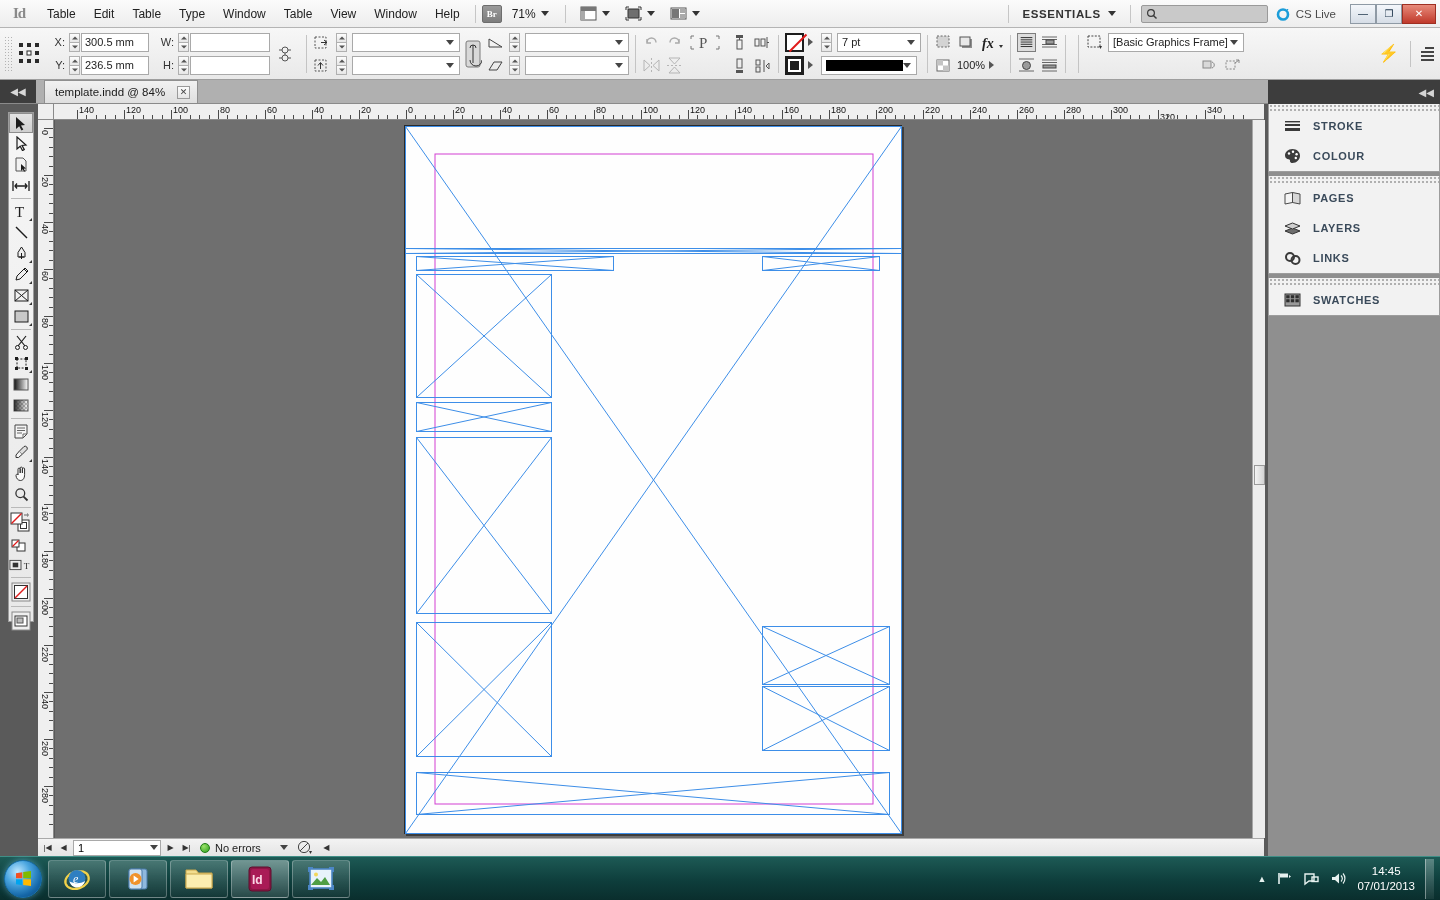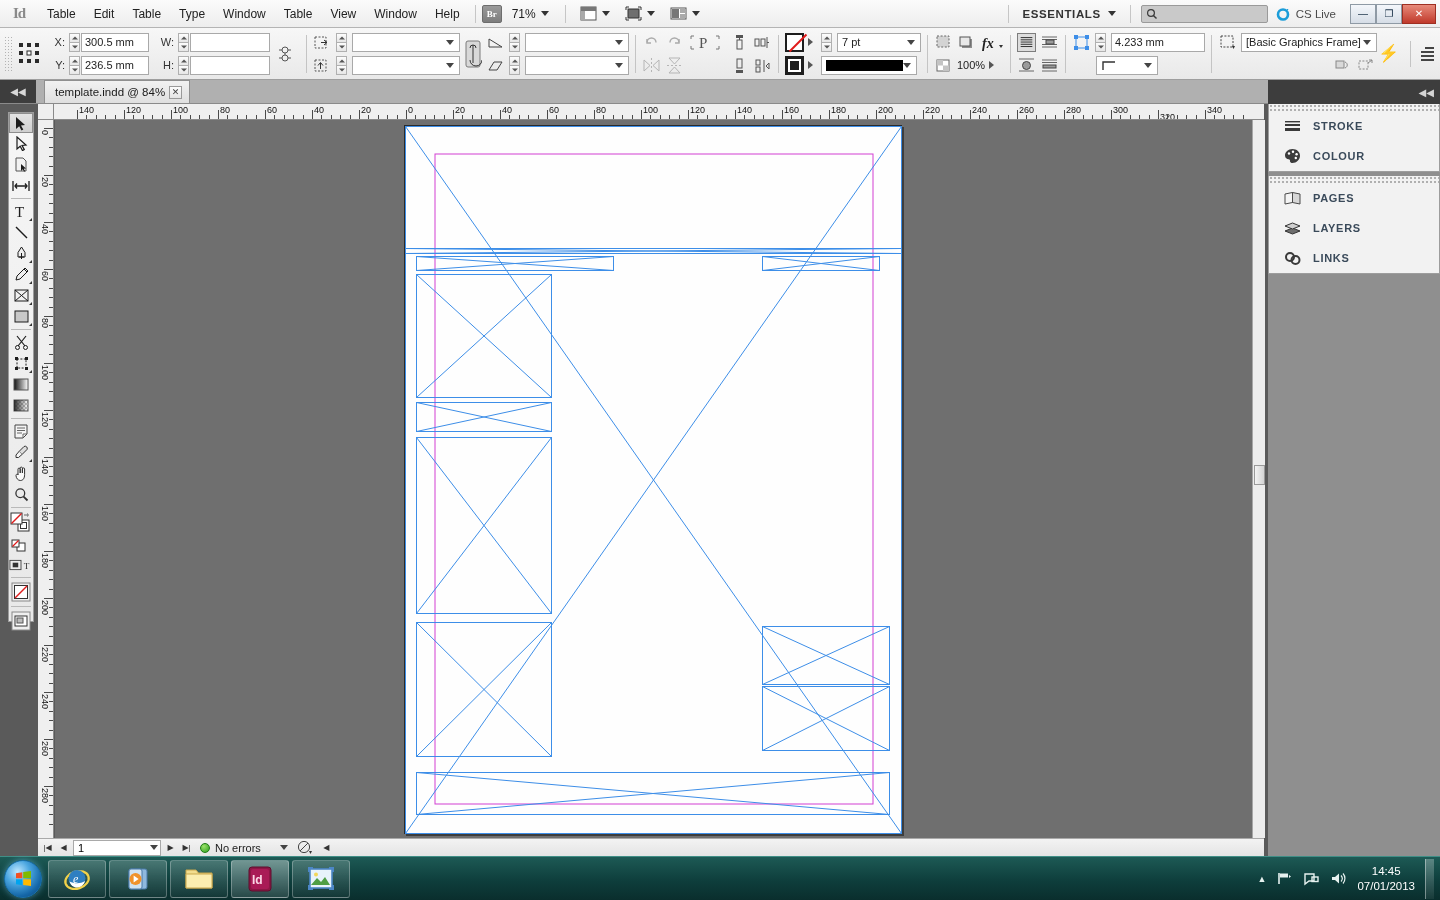--- a/index.html
+++ b/index.html
@@ -116,21 +116,21 @@
   .flyout b { display:block; width:13px;height:2px;background:#444; }
 
   
   .tabbar {
     position:absolute; left:0; top:80px; width:1440px; height:24px;
     background:#b0b0b0; border-bottom:1px solid #8a8a8a; display:flex; align-items:flex-end;
   }
   .tb-collapse { width:36px;height:23px;background:#3d3d3d;display:flex;align-items:center;justify-content:center;color:#d8d8d8;font-size:10px; }
   .doctab {
     height:23px; background:linear-gradient(#f1f1f1,#dfdfdf); border:1px solid #8f8f8f;
-    border-bottom:none; display:flex; align-items:center; gap:4px; padding:0 7px 0 10px;
+    border-bottom:none; display:flex; align-items:center; gap:12px; padding:0 7px 0 10px;
     font-size:11.5px; color:#1a1a1a; margin-left:8px;
   }
   .tabclose {
     width:13px;height:13px;border:1px solid #9a9a9a;background:linear-gradient(#fcfcfc,#e4e4e4);
     display:flex;align-items:center;justify-content:center;font-size:9px;color:#444;line-height:1;
   }
   .dockcollapse-r { position:absolute; right:6px; top:4px; color:#3c3c3c; font-size:10px; }
 
   
   .toolbar {
@@ -581,46 +581,20 @@
           <rect x="3" y="9" width="13" height="3" fill="#9a9a9a" stroke="#444"></rect>
           <g stroke="#666">
               <path d="M2 15h15"></path>
             </g>
         </svg>
       </div>
     </div>
 
     <div class="csep"></div>
 
-    <div class="icol">
-      <div class="irow">
-        <svg class="icobtn" viewBox="0 0 19 19">
-          <rect x="4" y="4" width="11" height="11" fill="none" stroke="#3d8ee8"></rect>
-          <g fill="#3d8ee8">
-              <rect x="2" y="2" width="4" height="4"></rect>
-              <rect x="13" y="2" width="4" height="4"></rect>
-              <rect x="2" y="13" width="4" height="4"></rect>
-              <rect x="13" y="13" width="4" height="4"></rect>
-            </g>
-        </svg>
-        <span class="stepper">
-            <i></i>
-            <i></i>
-          </span>
-        <input class="tfield w94" value="4.233 mm" style="">
-      </div>
-      <div class="irow" style="padding-left:24px">
-        <div class="combo w62">
-          <svg width="20" height="13" viewBox="0 0 20 13">
-            <path d="M2 11V3h12" fill="none" stroke="#333" stroke-width="1.4"></path>
-          </svg>
-          <i class="ar"></i>
-        </div>
-      </div>
-    </div>
 
     <div class="csep"></div>
 
     <div class="icol">
       <div class="irow">
         <svg class="icobtn" viewBox="0 0 19 19">
           <rect x="3" y="3" width="12" height="11" fill="none" stroke="#444" stroke-dasharray="2 1.4"></rect>
           <path d="M14 13l3 0-1.5 3z" fill="#333"></path>
         </svg>
         <div class="combo" style="width:136px">
@@ -1227,20 +1201,37 @@
       </div>
       <div class="dock-item">
         <svg class="dock-ic" viewBox="0 0 19 18">
           <circle cx="7" cy="8" r="4" fill="none" stroke="#3a3a3a" stroke-width="2"></circle>
           <circle cx="12.5" cy="11" r="4" fill="none" stroke="#3a3a3a" stroke-width="2"></circle>
         </svg>
         <span class="lbl">LINKS</span>
       </div>
     </div>
 
+    <div class="dock-grp">
+      <div class="dots"></div>
+      <div class="dock-item">
+        <svg class="dock-ic" viewBox="0 0 19 18">
+          <rect x="2" y="3" width="15" height="12" fill="#9a9a9a" stroke="#333"></rect>
+          <g fill="#2e2e2e">
+            <rect x="3.2" y="4.2" width="3.4" height="3.1"></rect>
+              <rect x="7.8" y="4.2" width="3.4" height="3.1"></rect>
+              <rect x="12.4" y="4.2" width="3.4" height="3.1"></rect>
+            <rect x="3.2" y="8.2" width="3.4" height="3.1"></rect>
+              <rect x="7.8" y="8.2" width="3.4" height="3.1"></rect>
+              <rect x="12.4" y="8.2" width="3.4" height="3.1"></rect>
+          </g>
+        </svg>
+        <span class="lbl">SWATCHES</span>
+      </div>
+    </div>
   </div>
 
   <div class="taskbar">
     <div class="startorb">
       <svg width="19" height="19" viewBox="0 0 19 19">
         <path d="M2 4.2l6.3-1v6H2z" fill="#f25022"></path>
           <path d="M9.2 3.1L17 2v7.2H9.2z" fill="#7fba00"></path>
         <path d="M2 10.2h6.3v6L2 15.2z" fill="#00a4ef"></path>
           <path d="M9.2 10.2H17V17l-7.8-1.1z" fill="#ffb900"></path>
       </svg>

